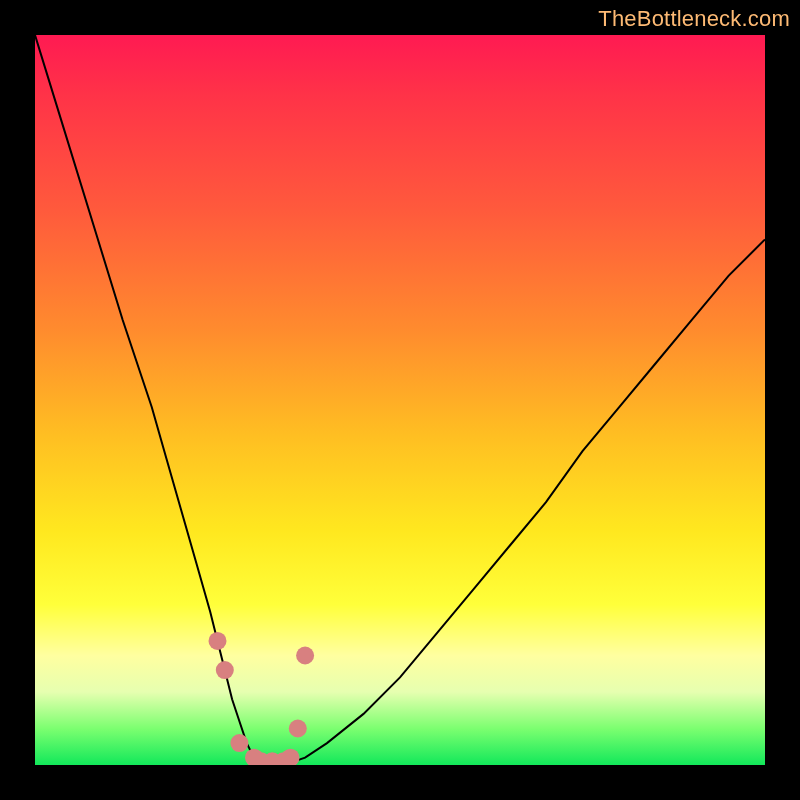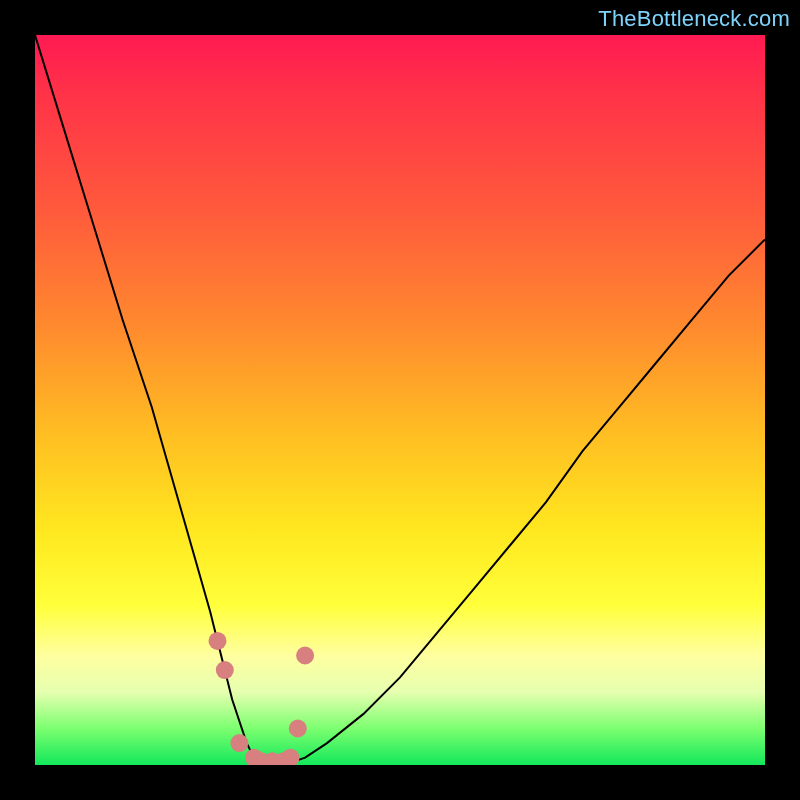--- a/index.html
+++ b/index.html
@@ -44,21 +44,21 @@
     );
   }
   .curve-layer {
     position: absolute;
     inset: 0;
   }
   .watermark {
     position: absolute;
     top: 6px;
     right: 10px;
-    color: #7dd3fc;
+    color: #fdba74;
     font-size: 22px;
     font-weight: 500;
     letter-spacing: 0.2px;
     user-select: none;
   }
 </style>
 </head>
 <body>
 
 <div class="frame">

